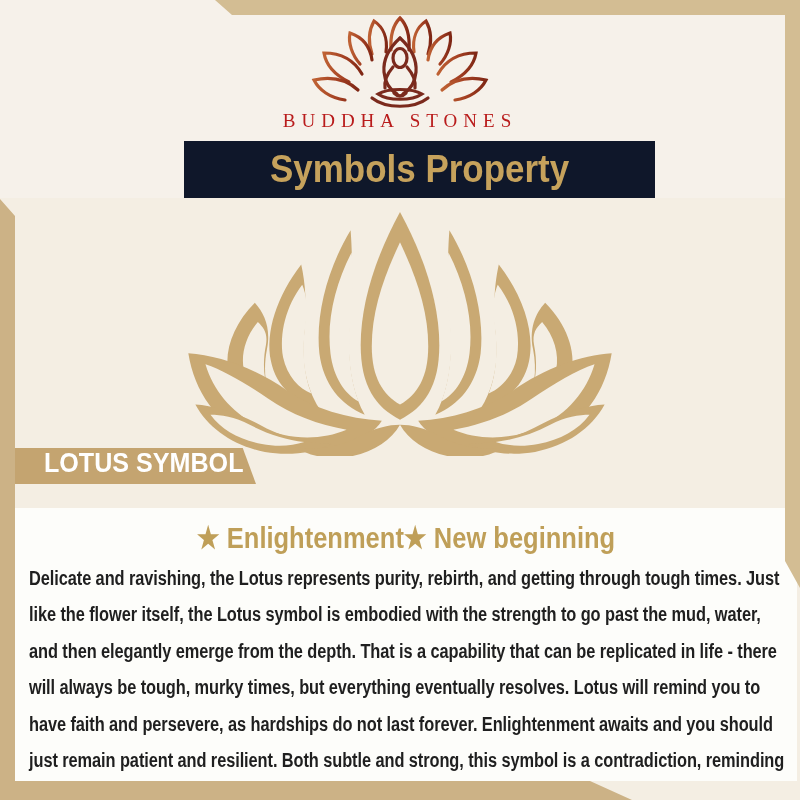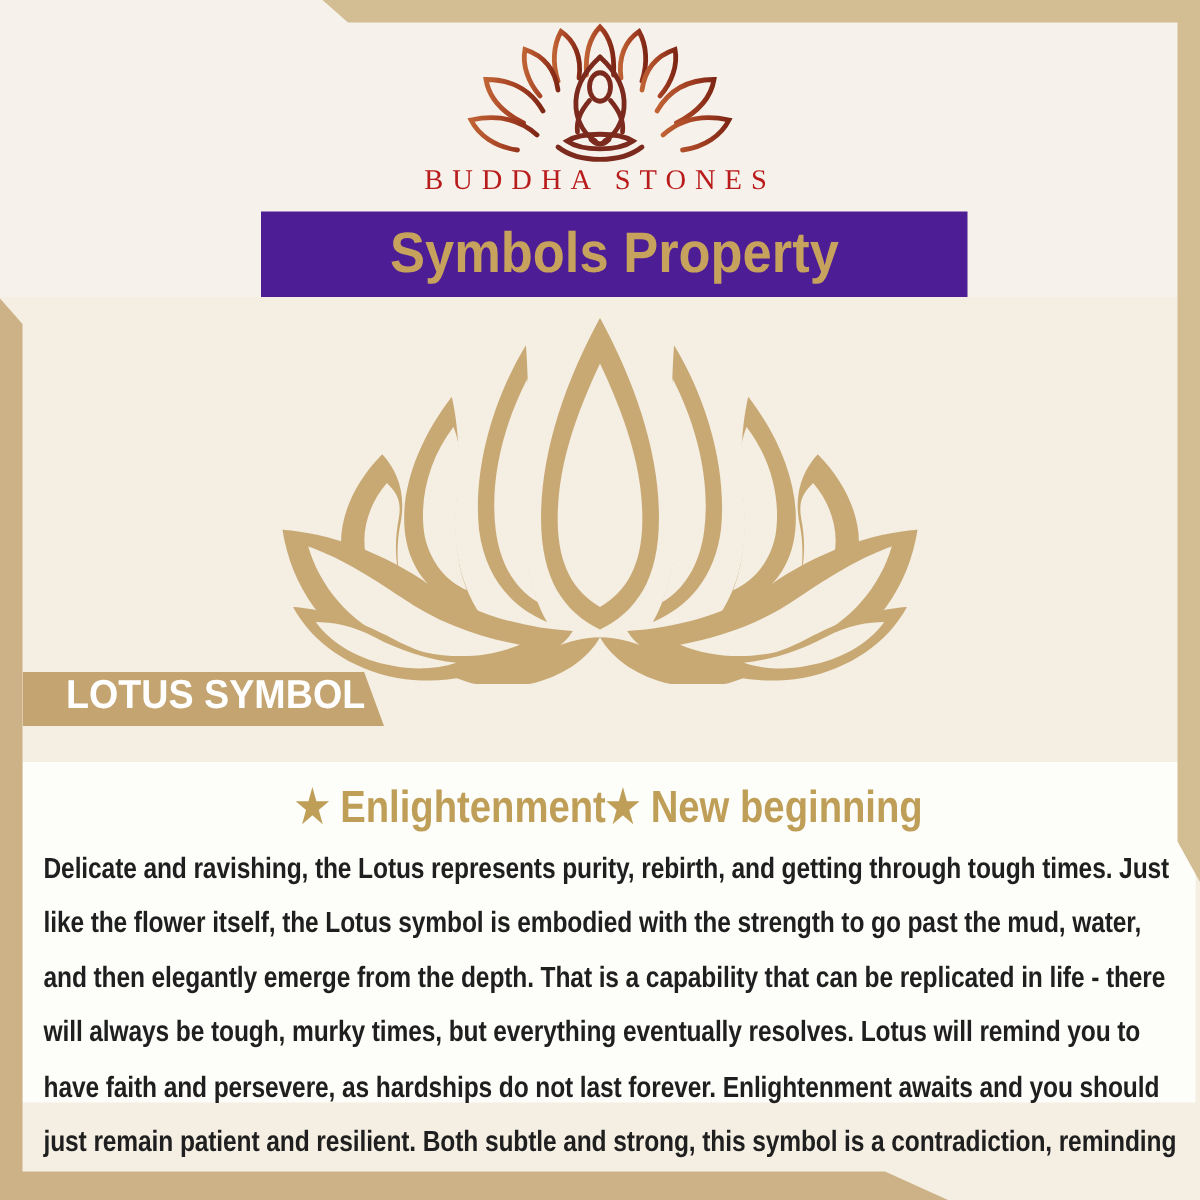--- a/index.html
+++ b/index.html
@@ -4,22 +4,22 @@
 <style>
   html,body{margin:0;padding:0;}
   #stage{
     position:relative;width:800px;height:800px;overflow:hidden;
     background:#f4eee3;
     font-family:"Liberation Sans",sans-serif;
   }
   .top-bg{position:absolute;left:0;top:0;width:800px;height:198px;background:#f6f1ea;}
   .frame-svg{position:absolute;left:0;top:0;width:800px;height:800px;pointer-events:none;z-index:30;}
   .title-band{
-    position:absolute;left:174px;top:141px;width:471px;height:57px;
-    background:#4c1d95;display:flex;align-items:center;justify-content:center;z-index:5;
+    position:absolute;left:184px;top:141px;width:471px;height:57px;
+    background:#0f172a;display:flex;align-items:center;justify-content:center;z-index:5;
   }
   .page-title{
     font-size:38px;font-weight:bold;color:#c6a25c;letter-spacing:0px;
     transform:scaleX(0.92);transform-origin:center;white-space:nowrap;
   }
   .logo-wrap{position:absolute;left:290px;top:12px;width:220px;height:100px;z-index:6;}
   .brand-name{
     position:absolute;left:0;top:110px;width:800px;text-align:center;
     font-family:"Liberation Serif",serif;font-size:19px;color:#b91c1c;
     letter-spacing:6px;z-index:6;white-space:nowrap;
@@ -28,21 +28,21 @@
   .section-ribbon{
     position:absolute;left:15px;top:448px;width:241px;height:36px;z-index:8;
     background:#c4a470;display:flex;
     clip-path:polygon(0 0,94.5% 0,100% 100%,0 100%);
   }
   .section-label{
     color:#ffffff;font-size:27px;font-weight:bold;margin-left:29px;
     transform:scaleX(0.93);transform-origin:left center;white-space:nowrap;
   }
   .card{
-    position:absolute;left:15px;top:508px;width:782px;height:227px;
+    position:absolute;left:15px;top:508px;width:782px;height:273px;
     background:#fdfdfa;z-index:6;
   }
   .card-heading{
     margin-top:12px;text-align:center;font-size:30px;font-weight:bold;color:#bf9f58;
     transform:scaleX(0.85);transform-origin:center;white-space:nowrap;
   }
   .card-paragraph{
     margin-top:5px;margin-left:14px;width:900px;
     font-size:19.5px;font-weight:bold;color:#1f1f1f;letter-spacing:-0.1px;
     line-height:36.4px;transform:scaleX(0.84);transform-origin:left top;

